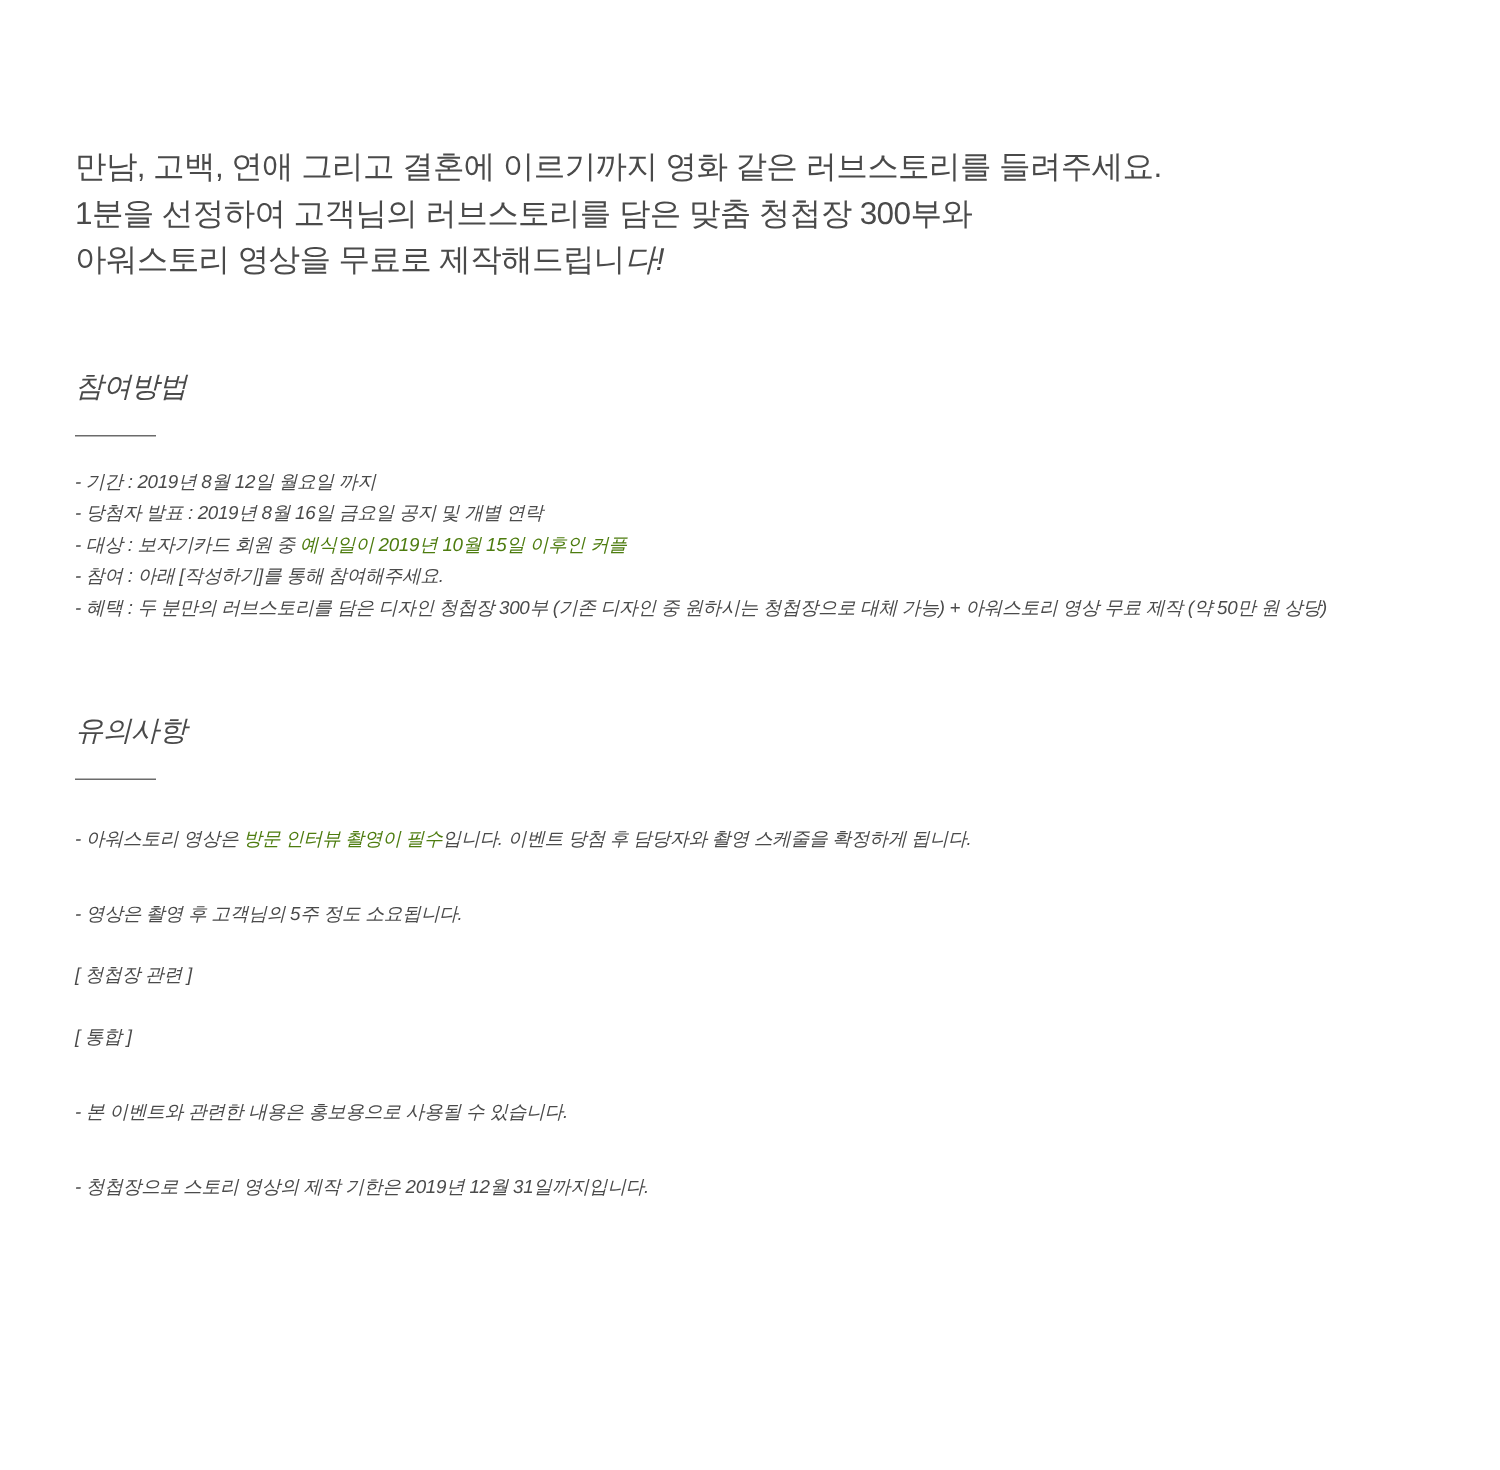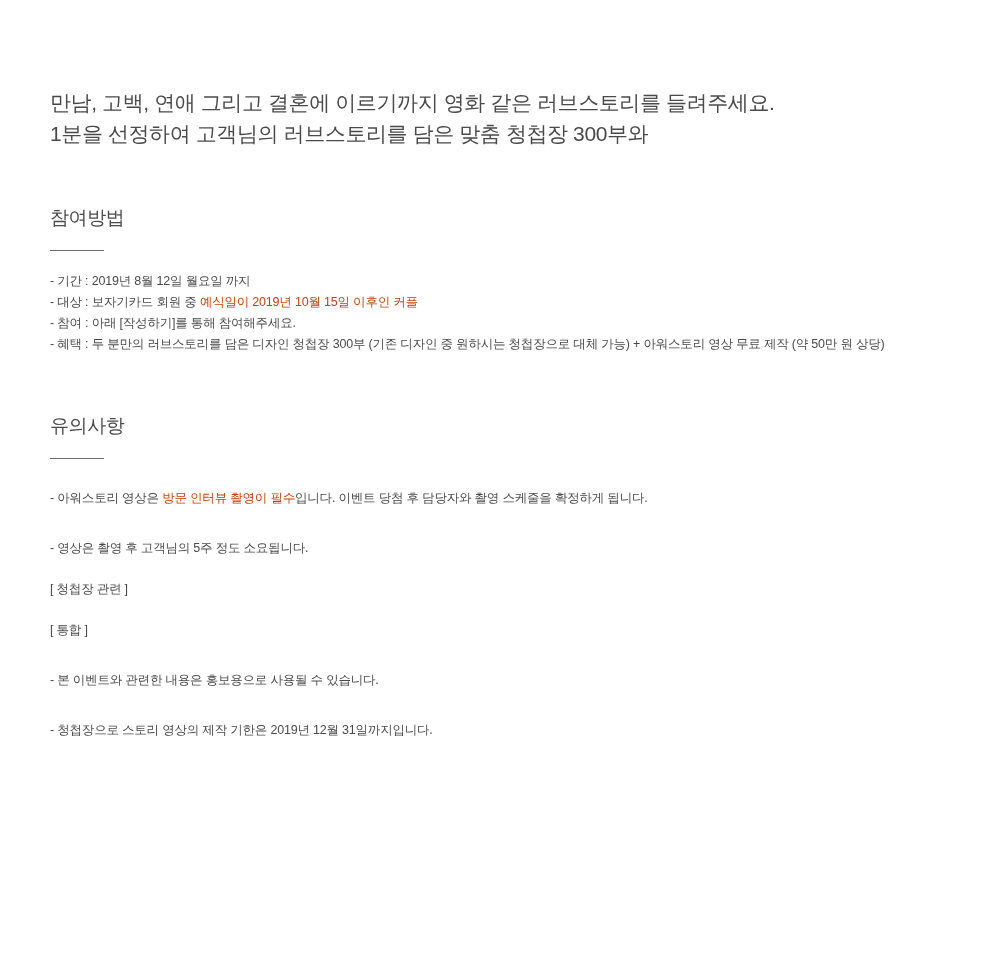--- a/index.html
+++ b/index.html
@@ -17,38 +17,38 @@
   .page {
     position: relative;
     width: 1000px;
     height: 980px;
     box-sizing: border-box;
     padding: 0 50px;
   }
 
   
   .intro {
-    padding-top: 67px;
-    margin-top: 20px;
+    padding-top: 96px;
   }
   .intro-line {
     font-size: 21px;
     line-height: 31px;
     color: #4a4a4a;
     font-weight: 400;
     letter-spacing: -0.4px;
     white-space: nowrap;
   }
   .intro-line .em {
     font-style: italic;
   }
 
   
   .section {
     margin-top: 56px;
+    font-style: italic;
   }
   .section-title {
     font-size: 19px;
     color: #4a4a4a;
     letter-spacing: -0.4px;
     font-weight: 400;
     margin: 0;
   }
   .rule {
     width: 54px;
@@ -57,21 +57,21 @@
     margin: 19px 0 20px 0;
   }
   .bullet {
     font-size: 12.5px;
     line-height: 21px;
     color: #4a4a4a;
     letter-spacing: -0.2px;
     white-space: nowrap;
   }
   .pink {
-    color: #c2410c;
+    color: #4d7c0f;
   }
 
   
   .notice-section {
     margin-top: 58px;
   }
   .group {
     margin-top: 20px;
   }
   .group:first-of-type {
@@ -90,27 +90,29 @@
   }
 </style>
 </head>
 <body>
 
 <div class="page">
 
   <div class="intro">
     <div class="intro-line">만남, 고백, 연애 그리고 결혼에 이르기까지 영화 같은 러브스토리를 들려주세요.</div>
     <div class="intro-line">1분을 선정하여 고객님의 러브스토리를 담은 맞춤 청첩장 300부와</div>
+    <div class="intro-line"><span>아워스토리 영상을 무료로 제작해드립니</span><span class="em">다!</span></div>
   </div>
 
   <div class="section">
     <h2 class="section-title">참여방법</h2>
     <div class="rule"></div>
 
     <div class="bullet">- 기간 : 2019년 8월 12일 월요일 까지</div>
+    <div class="bullet">- 당첨자 발표 : 2019년 8월 16일 금요일 공지 및 개별 연락</div>
     <div class="bullet"><span>- 대상 : 보자기카드 회원 중 </span><span class="pink">예식일이 2019년 10월 15일 이후인 커플</span><span></span></div>
     <div class="bullet">- 참여 : 아래 [작성하기]를 통해 참여해주세요.</div>
     <div class="bullet">- 혜택 : 두 분만의 러브스토리를 담은 디자인 청첩장 300부 (기존 디자인 중 원하시는 청첩장으로 대체 가능) + 아워스토리 영상 무료 제작 (약 50만 원 상당)</div>
   </div>
 
   <div class="section notice-section">
     <h2 class="section-title">유의사항</h2>
     <div class="rule"></div>
 
     <div class="group">

